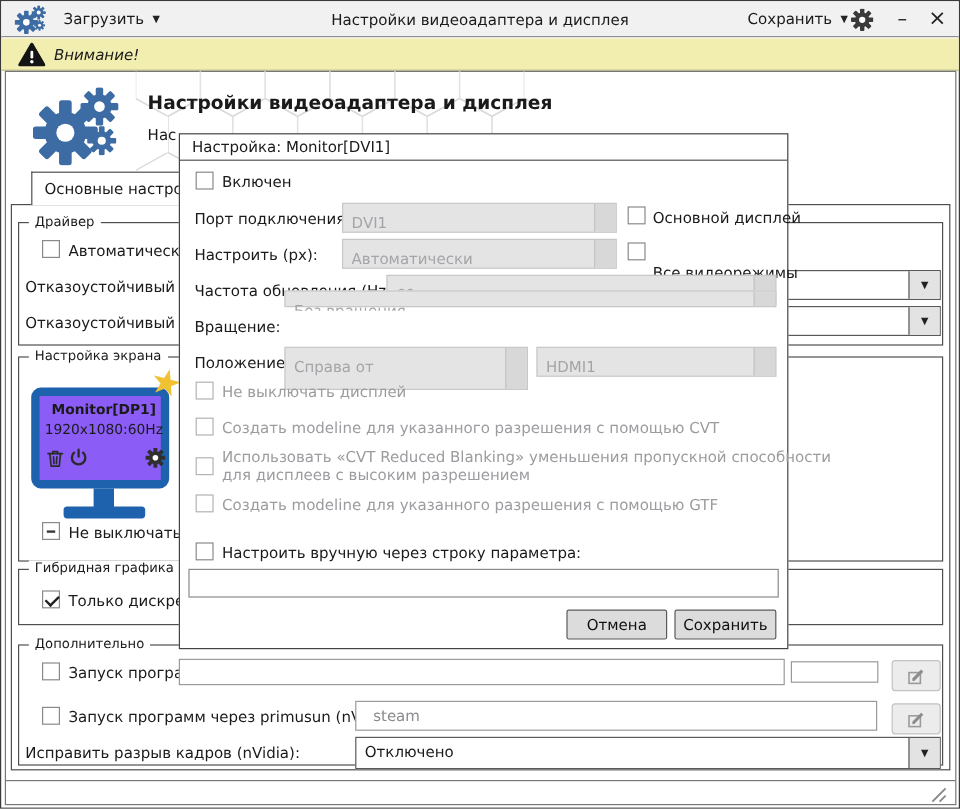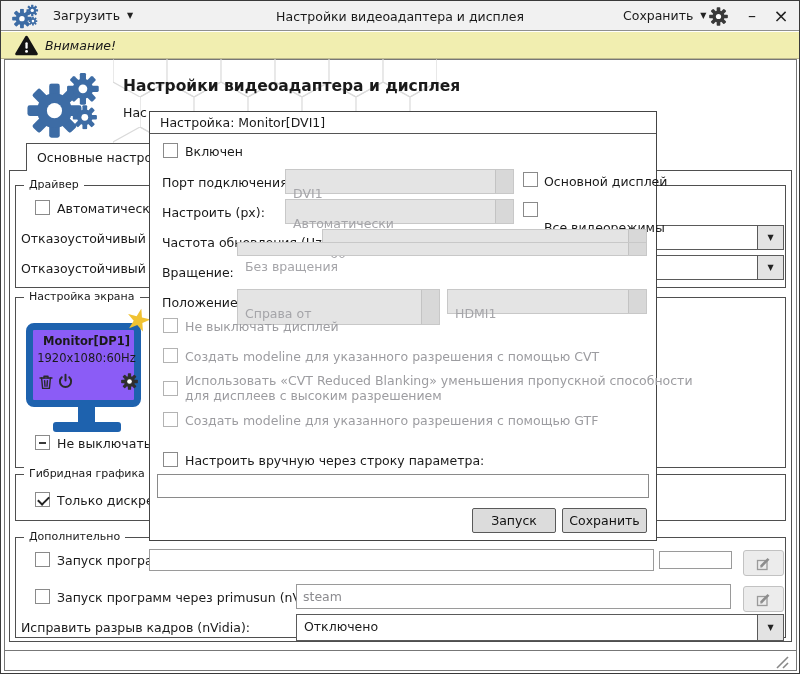--- a/index.html
+++ b/index.html
@@ -26,23 +26,23 @@
   .cb-dis{border-color:#b3b3b3;}
   .tick{position:absolute;left:2px;top:3px;width:9px;height:5px;border-left:2px solid #222;border-bottom:2px solid #222;transform:rotate(-45deg);}
   .dash{position:absolute;left:3px;top:6px;width:7px;height:2px;background:#3a3a3a;}
   .lbl{color:#1a1a1a;white-space:nowrap;}
   .lbl-dis{color:#9c9ca0;white-space:nowrap;}
   
   .combo{display:flex;background:#fff;border:1px solid #5a5a5a;}
   .combo .ctxt{flex:1;padding:4px 7px;color:#1a1a1a;white-space:nowrap;overflow:hidden;}
   .combo .cbtn{width:25px;background:#e3e3e3;border-left:1px solid #5a5a5a;display:flex;align-items:center;justify-content:center;font-size:8px;color:#222;}
   .dcombo{display:flex;background:#e4e4e4;border:1px solid #c8c8c8;}
-  .dcombo .ctxt{flex:1;padding:16px 7px;color:#a5a5a9;white-space:nowrap;overflow:hidden;}
+  .dcombo .ctxt{flex:1;padding:8px 7px;color:#a5a5a9;white-space:nowrap;overflow:hidden;}
   .dcombo .cbtn{width:17px;background:#d8d8d8;border-left:1px solid #c3c3c3;}
-  .field{background:#fff;border:1px solid #9a9a9a;font:12.5px "DejaVu Sans",sans-serif;padding:2px 6px;color:#8b8b8f;}
+  .field{background:#fff;border:1px solid #9a9a9a;font:12.5px "DejaVu Sans",sans-serif;padding:2px 14px;color:#8b8b8f;}
   .ebtn{background:#ececec;border:1px solid #c2c2c2;border-radius:3px;display:flex;align-items:center;justify-content:center;}
   
   .dialog{left:148px;top:110px;width:508px;height:430px;background:#fff;border:1px solid #444;z-index:10;}
   .dtitle{left:0;top:0;width:506px;height:22px;line-height:22px;padding-left:10px;border-bottom:1px solid #555;}
   .dlgbtn{background:#dcdcdc;border:1px solid #5a5a5a;border-radius:2px;display:flex;align-items:center;justify-content:center;color:#111;}
   .pre2{white-space:pre;line-height:15px;}
   
   .monitor{left:25px;top:322px;width:115px;height:84px;border:7px solid #1e62ae;border-radius:8px;background:#8b5cf6;z-index:1;}
   .mon-blue{background:#1e62ae;}
   .star{font-size:30px;line-height:30px;color:#f0c232;transform:rotate(14deg);z-index:3;}
@@ -292,20 +292,20 @@
 
     <span class="abs cb cb-dis" style="left:13px;top:300px"></span>
     <div class="abs lbl-dis" style="left:35px;top:301px">Создать modeline для указанного разрешения с помощью GTF</div>
 
     <span class="abs cb" style="left:13px;top:340px"></span>
     <div class="abs lbl" style="left:35px;top:341px">Настроить вручную через строку параметра:</div>
 
     <input class="abs field" style="left: 7px; top: 362px; width: 492px; height: 24px; border-color: rgb(138, 138, 138); color: rgb(26, 26, 26);" value="">
 
     <div class="abs dlgbtn" style="left:322px;top:396px;width:84px;height:25px">
-      <span>Запуск</span>
+      <span>Отмена</span>
     </div>
     <div class="abs dlgbtn" style="left:412px;top:396px;width:85px;height:25px">
       <span>Сохранить</span>
     </div>
   </div>
 
 </div>
 
 </body></html>

